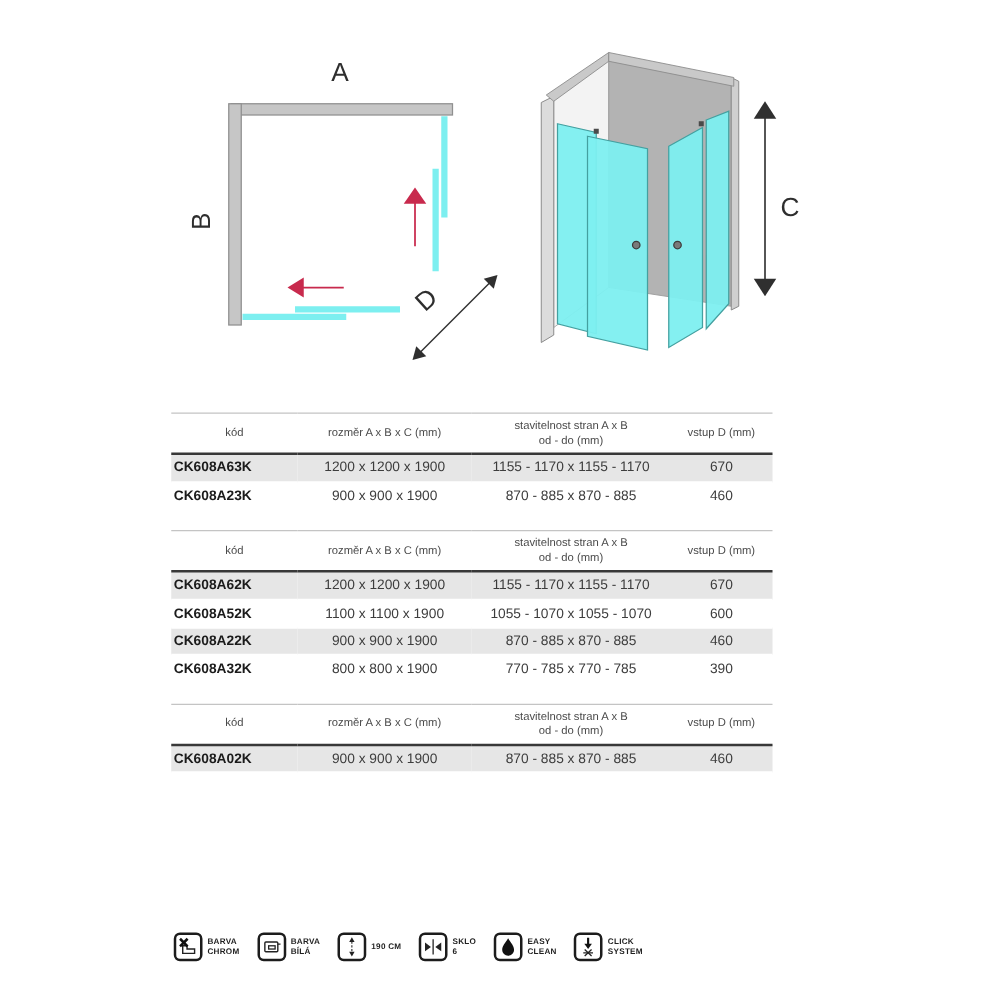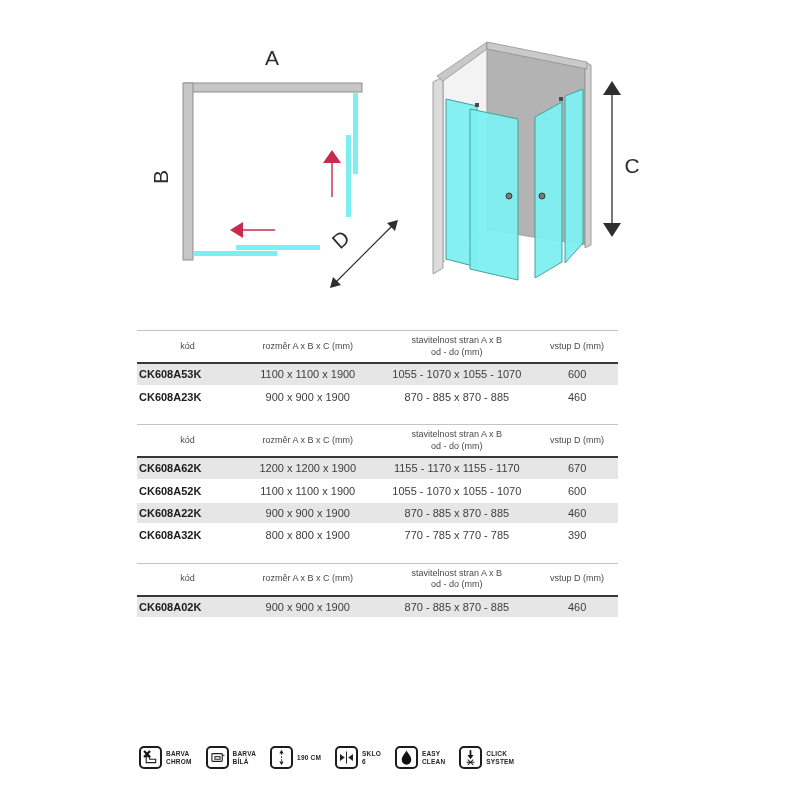--- a/index.html
+++ b/index.html
@@ -129,24 +129,24 @@
         <thead>
           <tr>
             <th>kód</th>
             <th>rozměr A x B x C (mm)</th>
             <th>stavitelnost stran A x B<br>od - do (mm)</th>
             <th>vstup D (mm)</th>
           </tr>
         </thead>
         <tbody>
             <tr>
-              <td>CK608A53K</td>
-              <td>1100 x 1100 x 1900</td>
-              <td>1055 - 1070 x 1055 - 1070</td>
-              <td>600</td>
+              <td>CK608A63K</td>
+              <td>1200 x 1200 x 1900</td>
+              <td>1155 - 1170 x 1155 - 1170</td>
+              <td>670</td>
             </tr>
             <tr>
               <td>CK608A23K</td>
               <td>900 x 900 x 1900</td>
               <td>870 - 885 x 870 - 885</td>
               <td>460</td>
             </tr>
           </tbody>
       </table>
     </div>

